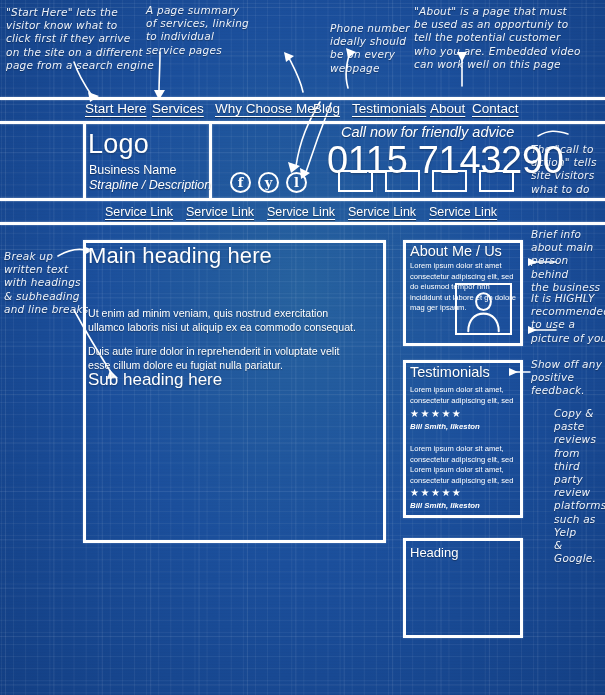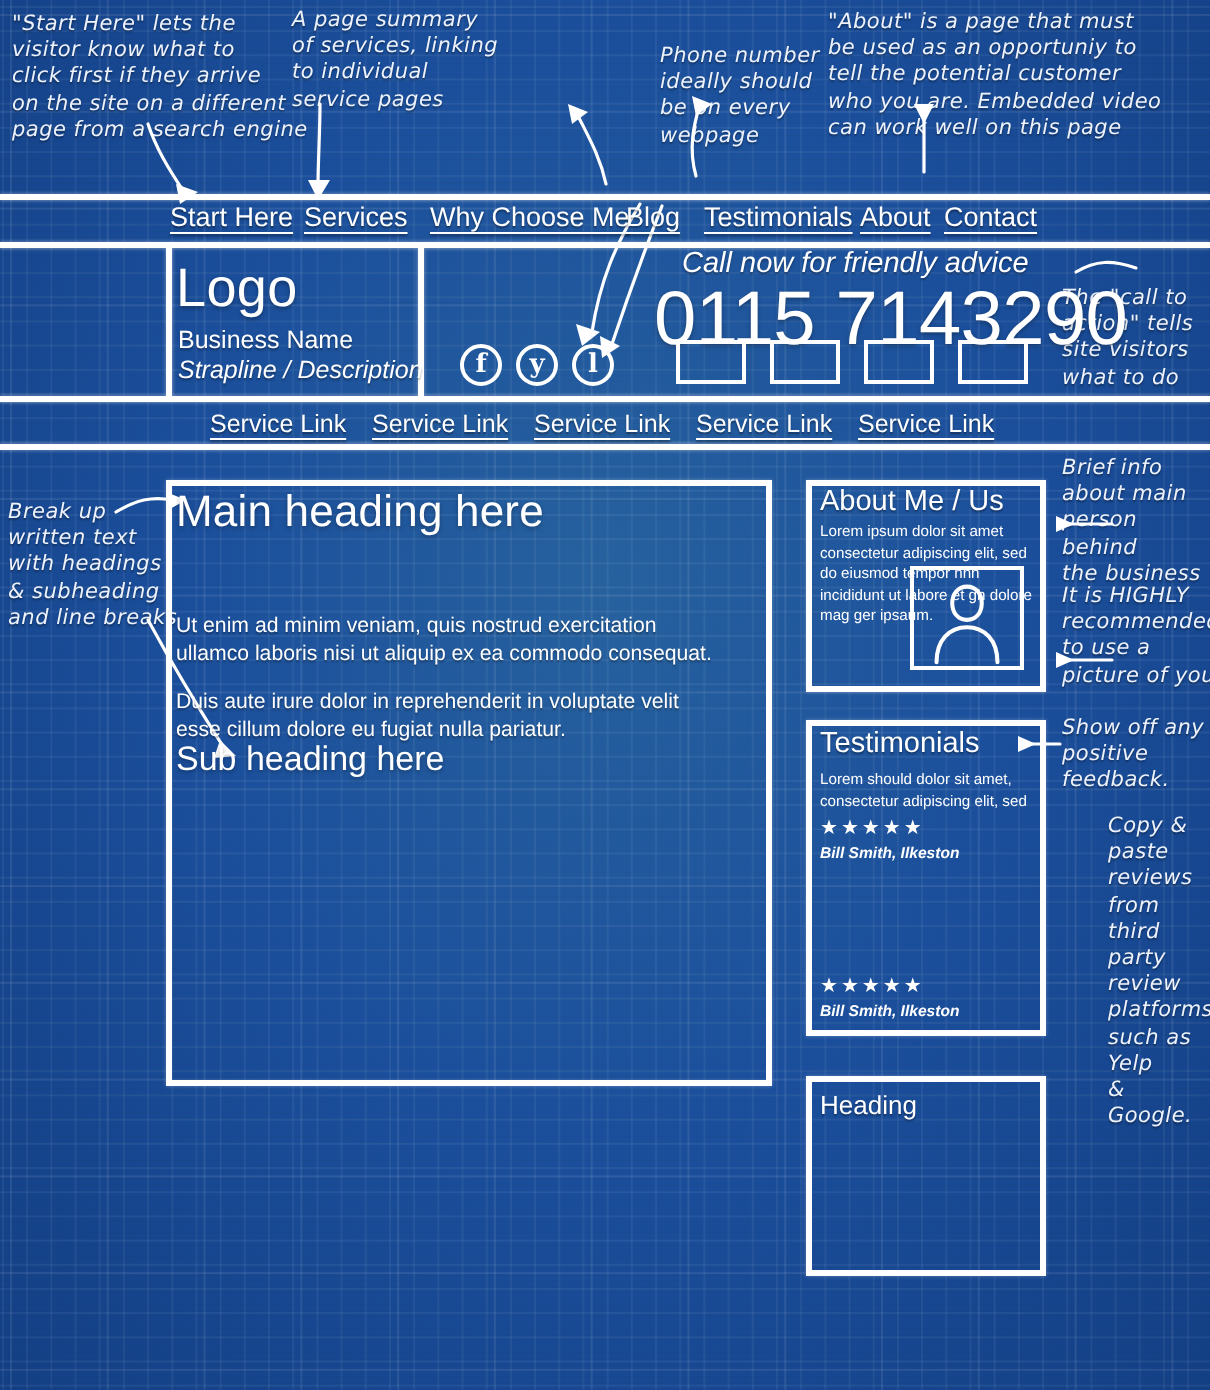--- a/index.html
+++ b/index.html
@@ -329,20 +329,21 @@
   <svg viewBox="0 0 57 52" width="53" height="48">
     <g fill="none" stroke="#ffffff" stroke-width="2.2" stroke-linecap="round" stroke-linejoin="round">
       <path d="M28.5,9 C33.5,9 36.5,13 36.5,18 C36.5,23 33.5,27 28.5,27 C23.5,27 20.5,23 20.5,18 C20.5,13 23.5,9 28.5,9 Z"></path>
       <path d="M12,50 C12,38 19,31 28.5,31 C38,31 45,38 45,50"></path>
     </g>
   </svg>
 </div>
 
 <div id="testhead">Testimonials</div>
 <div class="layer" id="testimonials-layer">
-    <div class="tbody" style="top: 385px;">Lorem should dolor sit amet, consectetur adipiscing elit, sed</div>
+    <div class="tbody" style="top: 385px;">Lorem ipsum dolor sit amet, consectetur adipiscing elit, sed</div>
     <div class="stars" style="top: 408px;">★★★★★</div>
     <div class="tname" style="top: 422px;">Bill Smith, Ilkeston</div>
+    <div class="tbody" style="top: 444px;">Lorem ipsum dolor sit amet, consectetur adipiscing elit, sed Lorem ipsum dolor sit amet, consectetur adipiscing elit, sed</div>
     <div class="stars" style="top: 487px;">★★★★★</div>
     <div class="tname" style="top: 501px;">Bill Smith, Ilkeston</div>
   </div>
 
 <div id="bottomhead">Heading</div>
 
 </body></html>

